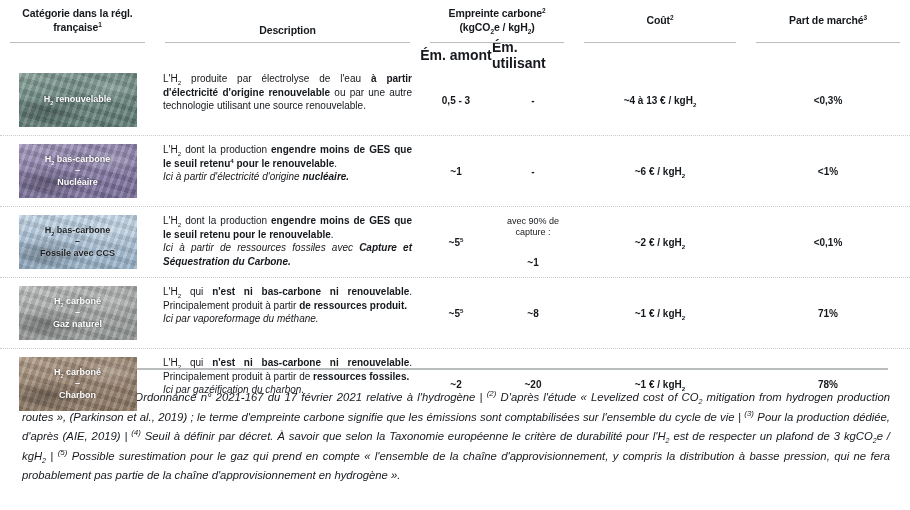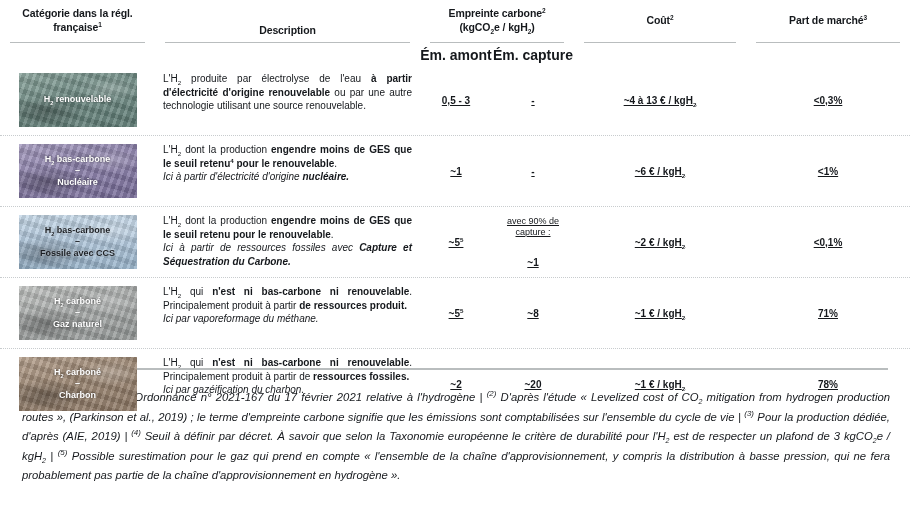--- a/index.html
+++ b/index.html
@@ -115,21 +115,21 @@
   .desc {
     font-size: 10px; line-height: 13.5px;
     text-align: justify; text-justify: inter-word;
     color: #15181c;
   }
   .desc b { font-weight: bold; }
   .desc i { font-style: italic; }
   .desc i b, .desc b i { font-style: italic; font-weight: bold; }
 
   
-  .num { font-size: 10px; font-weight: bold; line-height: 13px; text-decoration: underline; }
+  .num { font-size: 10px; font-weight: bold; line-height: 13px; }
   .num .note { display: block; font-weight: normal; font-size: 9px; line-height: 11.5px; margin-bottom: 17px; }
   sup { font-size: 0.62em; vertical-align: super; line-height: 0; }
   sub { font-size: 0.62em; vertical-align: sub; line-height: 0; }
 
   
   .footer-rule {
     position: absolute; left: 22px; top: 368px; width: 866px;
     height: 2px; background: #b9bdbe;
   }
   .footer {
@@ -179,21 +179,21 @@
           <span>Part de marché</span><sup>3</sup>
         </div>
         <div class="hdr-rule"></div>
       </div>
     </div>
 
     <div class="row sub-row">
       <div class="col-cat"></div>
       <div class="col-desc"></div>
       <div class="sub-cell col-amont">Ém. amont</div>
-      <div class="sub-cell col-direct">Ém. capture</div>
+      <div class="sub-cell col-direct">Ém. utilisant</div>
       <div class="col-cout"></div>
       <div class="col-part"></div>
     </div>
 
     <div id="rows-host">
         <div class="row body-row">
           <div class="col-cat thumb-wrap">
             <div class="thumb ph-green">
               <div class="photo ph-green"></div>
               <div class="caption">H<sub>2</sub> renouvelable</div>

